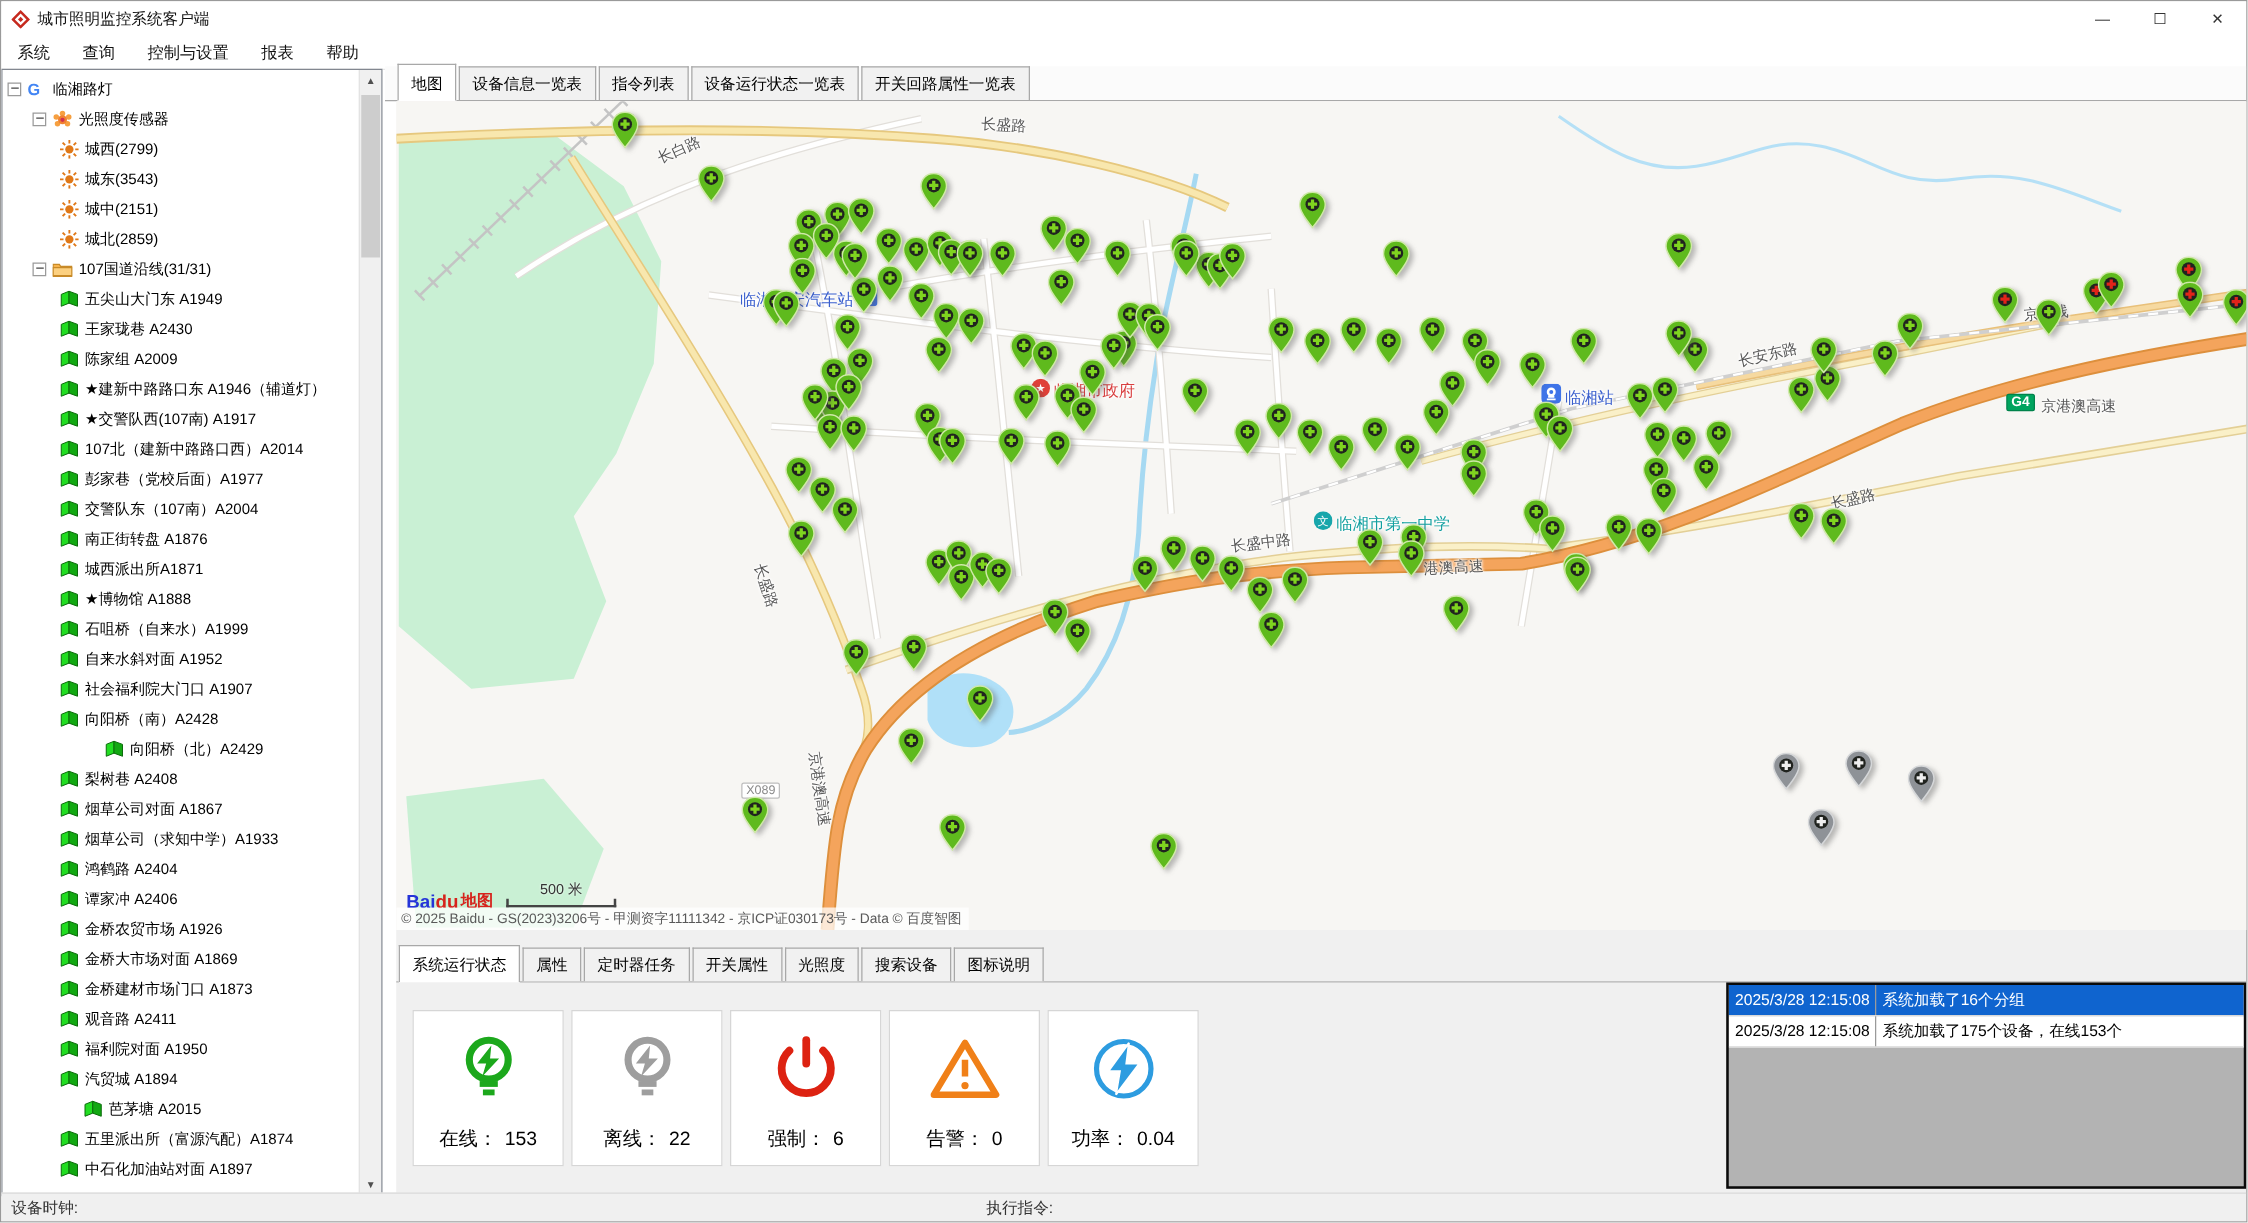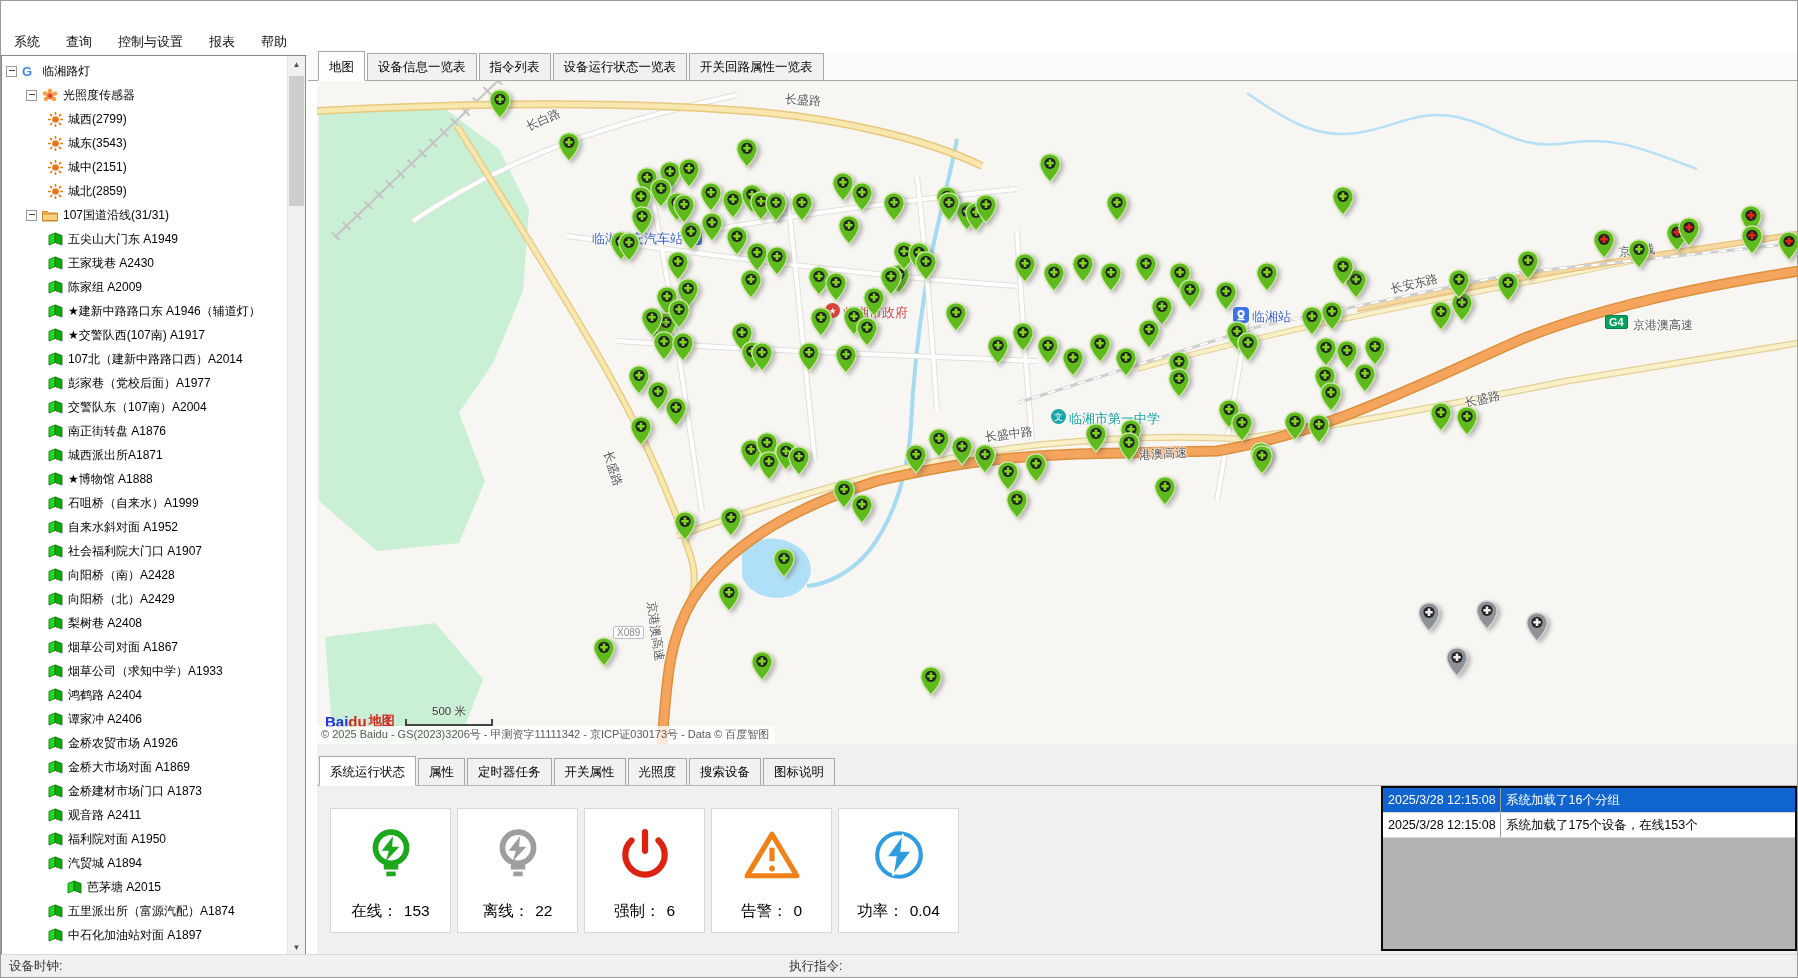--- a/index.html
+++ b/index.html
@@ -64,20 +64,34 @@
   .lrow.selected{background:#0f64cf;color:#fff;}
   
   #statusbar{position:absolute;left:0;bottom:0;width:100%;height:22px;background:#f0f0f0;border-top:1px solid #d9d9d9;font-size:12.5px;color:#333;}
   #statusbar .sseg{position:absolute;top:3px;}
 </style>
 </head>
 <body>
 
 <div id="win">
 
+  <div id="titlebar">
+    <span class="logo">
+      <svg width="15" height="15" viewBox="0 0 15 15">
+          <rect x="3.2" y="3.2" width="8.6" height="8.6" transform="rotate(45 7.5 7.5)" fill="none" stroke="#c62a1f" stroke-width="2"></rect>
+          <rect x="6" y="6" width="3" height="3" transform="rotate(45 7.5 7.5)" fill="#c62a1f"></rect>
+        </svg>
+    </span>
+    <span class="title">城市照明监控系统客户端</span>
+    <div id="wincontrols">
+      <div class="wbtn">—</div>
+      <div class="wbtn">☐</div>
+      <div class="wbtn">✕</div>
+    </div>
+  </div>
 
   <div id="menubar">
       <span class="menu-item">系统</span>
       <span class="menu-item">查询</span>
       <span class="menu-item">控制与设置</span>
       <span class="menu-item">报表</span>
       <span class="menu-item">帮助</span>
     </div>
 
   <div id="treepanel">
@@ -316,21 +330,21 @@
         </div>
         <div class="trow" style="padding-left: 46px;">
           <span class="ticon">
             <svg width="15" height="14" viewBox="0 0 15 14">
               <path d="M1,3.5 L7.2,1 L7.2,10.5 L1,13 Z" fill="#22dd22" stroke="#0b6b0b" stroke-width="0.8"></path>
               <path d="M7.2,1 L14,3.5 L14,13 L7.2,10.5 Z" fill="#12a812" stroke="#0b6b0b" stroke-width="0.8"></path>
             </svg>
           </span>
           <span>向阳桥（南）A2428</span>
         </div>
-        <div class="trow" style="padding-left: 46px;">
+        <div class="trow" style="padding-left: 46px; margin-left: 36px;">
           <span class="ticon">
             <svg width="15" height="14" viewBox="0 0 15 14">
               <path d="M1,3.5 L7.2,1 L7.2,10.5 L1,13 Z" fill="#22dd22" stroke="#0b6b0b" stroke-width="0.8"></path>
               <path d="M7.2,1 L14,3.5 L14,13 L7.2,10.5 Z" fill="#12a812" stroke="#0b6b0b" stroke-width="0.8"></path>
             </svg>
           </span>
           <span>向阳桥（北）A2429</span>
         </div>
         <div class="trow" style="padding-left: 46px;">
           <span class="ticon">
@@ -558,21 +572,21 @@
             </svg></span>
           <span class="ptxt" style="color: rgb(58, 95, 205);">临湘站</span>
         </div>
         <div class="poi" style="left: 734px; top: 328px;">
           <span><svg width="15" height="15" viewBox="0 0 15 15">
               <circle cx="7.5" cy="7.5" r="7.5" fill="#18a6ab"></circle>
               <text x="7.5" y="11" font-size="9" text-anchor="middle" fill="#fff">文</text>
             </svg></span>
           <span class="ptxt" style="color: rgb(19, 160, 160);">临湘市第一中学</span>
         </div>
-        <div class="badge white" style="left: 296px; top: 545px; text-align: center;">X089</div>
+        <div class="badge white" style="left: 276px; top: 545px; text-align: center;">X089</div>
         <div class="badge green" style="left: 1288px; top: 234px;">G4</div>
       </div>
     <div id="mapmarkers">
         <div class="pin" style="left: 172px; top: 8px;"><svg width="22" height="30" viewBox="0 0 22 30">
             <path d="M11,0.8 C5,0.8 0.8,5.2 0.8,11 C0.8,17.5 11,29 11,29 C11,29 21.2,17.5 21.2,11 C21.2,5.2 17,0.8 11,0.8 Z" fill="#5fba1d" stroke="#cfe9a8" stroke-width="1.2"></path>
             <circle cx="11" cy="10.3" r="5.6" fill="#20231f"></circle>
             <path d="M11,6.6 L11,14 M7.3,10.3 L14.7,10.3" stroke="#7fd41f" stroke-width="2.6"></path>
           </svg></div>
         <div class="pin" style="left: 241px; top: 51px;"><svg width="22" height="30" viewBox="0 0 22 30">
             <path d="M11,0.8 C5,0.8 0.8,5.2 0.8,11 C0.8,17.5 11,29 11,29 C11,29 21.2,17.5 21.2,11 C21.2,5.2 17,0.8 11,0.8 Z" fill="#5fba1d" stroke="#cfe9a8" stroke-width="1.2"></path>

